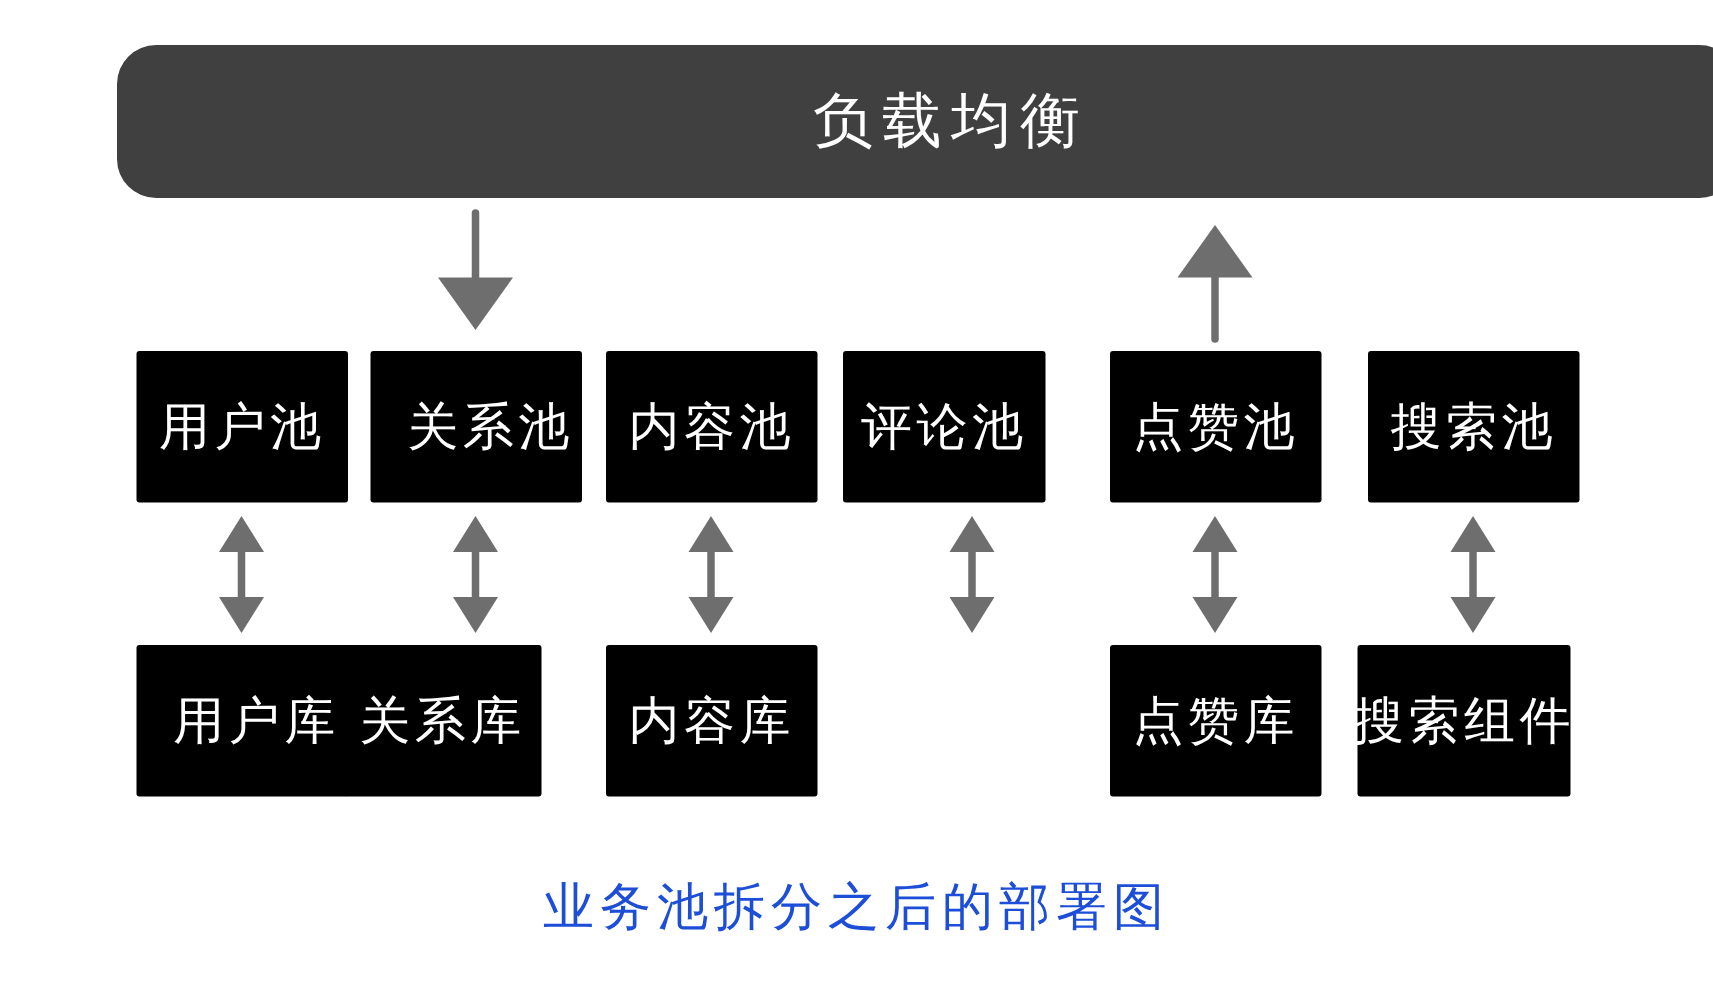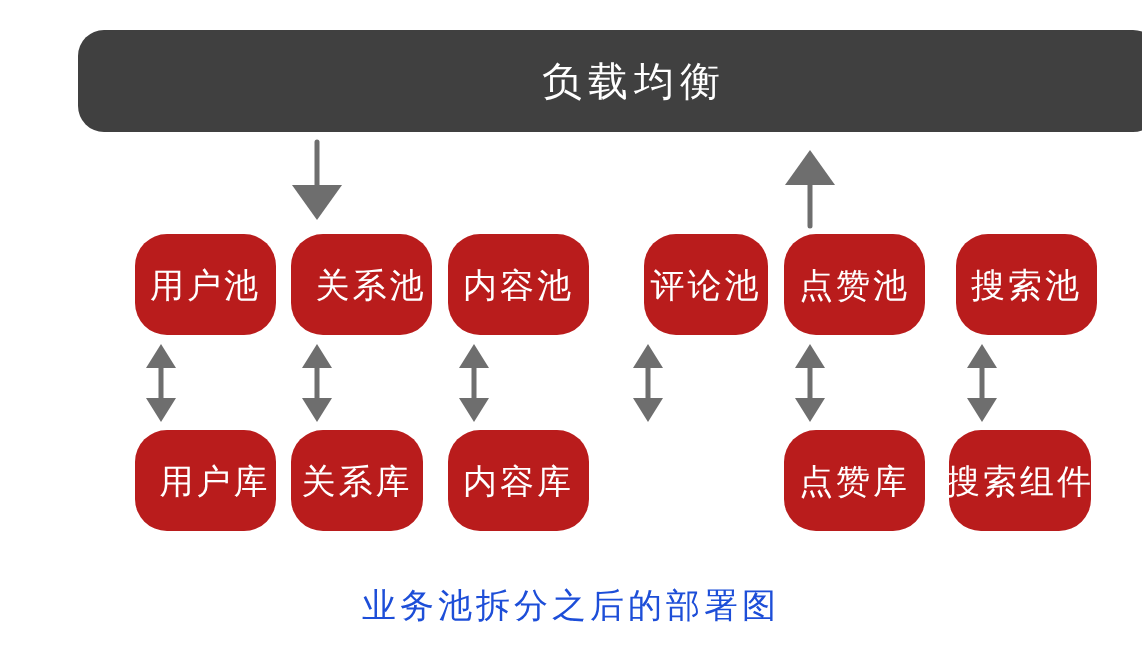--- a/index.html
+++ b/index.html
@@ -38,27 +38,26 @@
     color: #ffffff;
     font-size: 40px;
     letter-spacing: 6px;
     line-height: 1;
     white-space: nowrap;
   }
 
   
   .node {
     position: absolute;
-    background: #b91c1c;
-    border-radius: 32px;
+    background: #000000;
+    border-radius: 2px;
     display: flex;
     align-items: center;
     justify-content: center;
     box-sizing: border-box;
-    margin-left: 44px;
   }
   .node-label {
     color: #ffffff;
     font-size: 34px;
     letter-spacing: 3px;
     line-height: 1;
     white-space: nowrap;
   }
 
   
@@ -150,34 +149,34 @@
 
   <div class="node row-pool" style="left:91px;width:141px;">
     <span class="node-label">用户池</span>
   </div>
   <div class="node row-pool" style="left:247px;width:141px;padding-left:19px;">
     <span class="node-label">关系池</span>
   </div>
   <div class="node row-pool" style="left:404px;width:141px;">
     <span class="node-label">内容池</span>
   </div>
-  <div class="node row-pool" style="left:600px;width:124px;">
+  <div class="node row-pool" style="left:562px;width:135px;">
     <span class="node-label">评论池</span>
   </div>
   <div class="node row-pool" style="left:740px;width:141px;">
     <span class="node-label">点赞池</span>
   </div>
   <div class="node row-pool" style="left:912px;width:141px;">
     <span class="node-label">搜索池</span>
   </div>
 
   <div class="node row-store" style="left:91px;width:141px;padding-left:19px;">
     <span class="node-label">用户库</span>
   </div>
-  <div class="node row-store" style="left:247px;width:132px;">
+  <div class="node row-store" style="left:229px;width:132px;">
     <span class="node-label">关系库</span>
   </div>
   <div class="node row-store" style="left:404px;width:141px;">
     <span class="node-label">内容库</span>
   </div>
   <div class="node row-store" style="left:740px;width:141px;">
     <span class="node-label">点赞库</span>
   </div>
   <div class="node row-store" style="left:905px;width:142px;">
     <span class="node-label">搜索组件</span>

